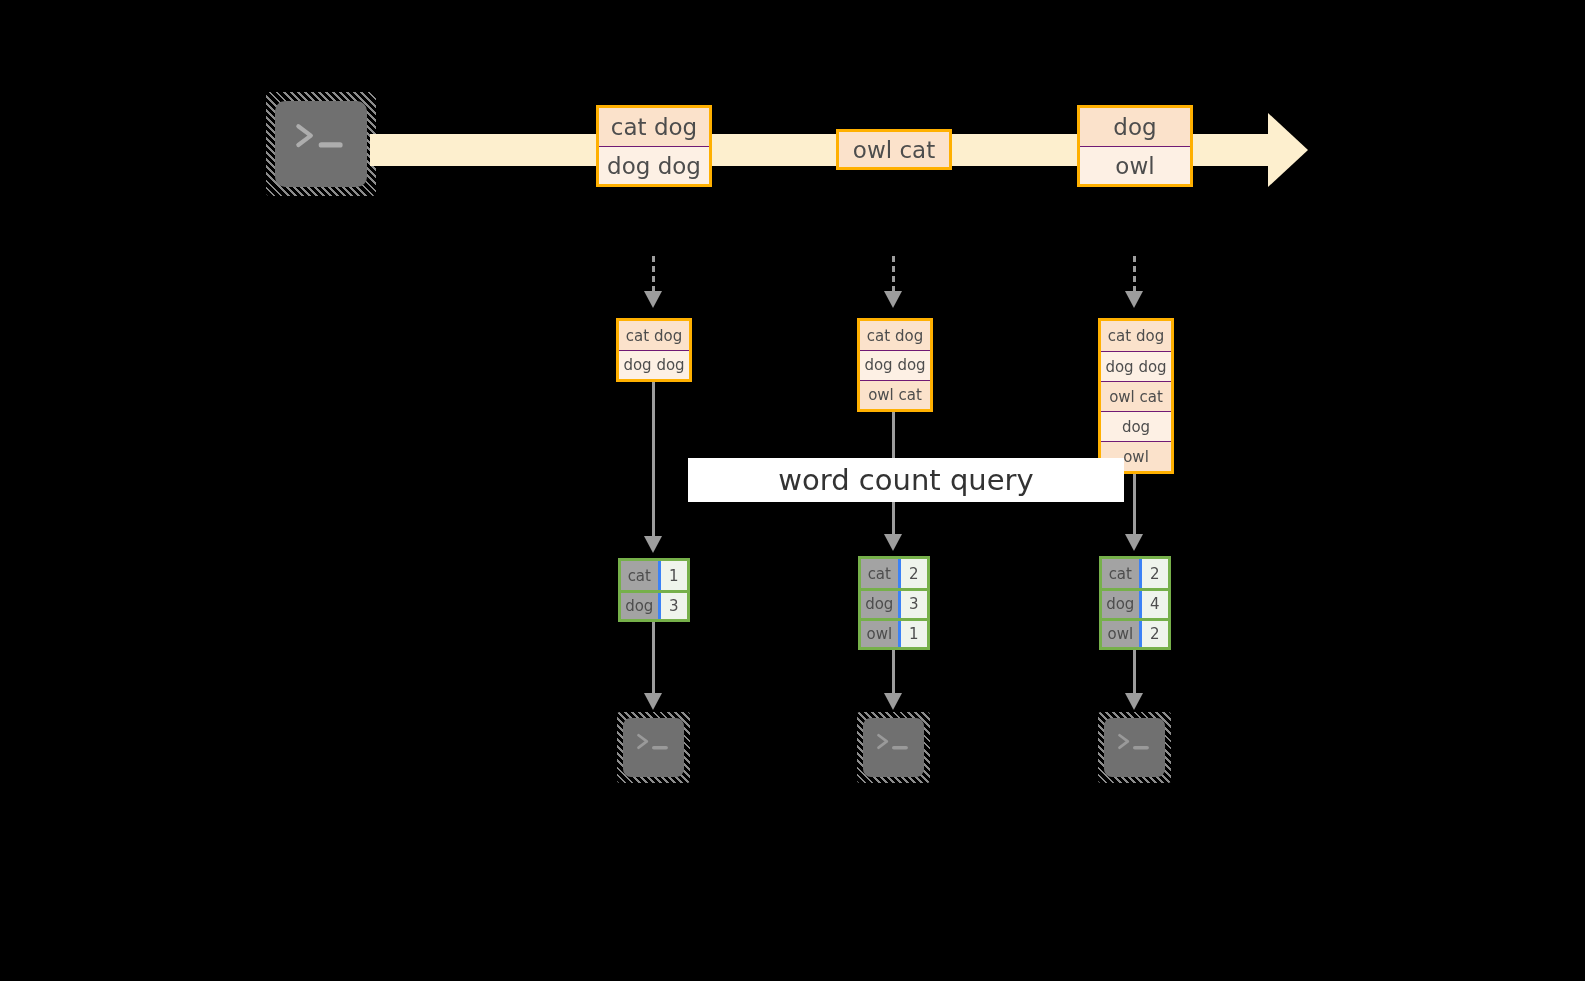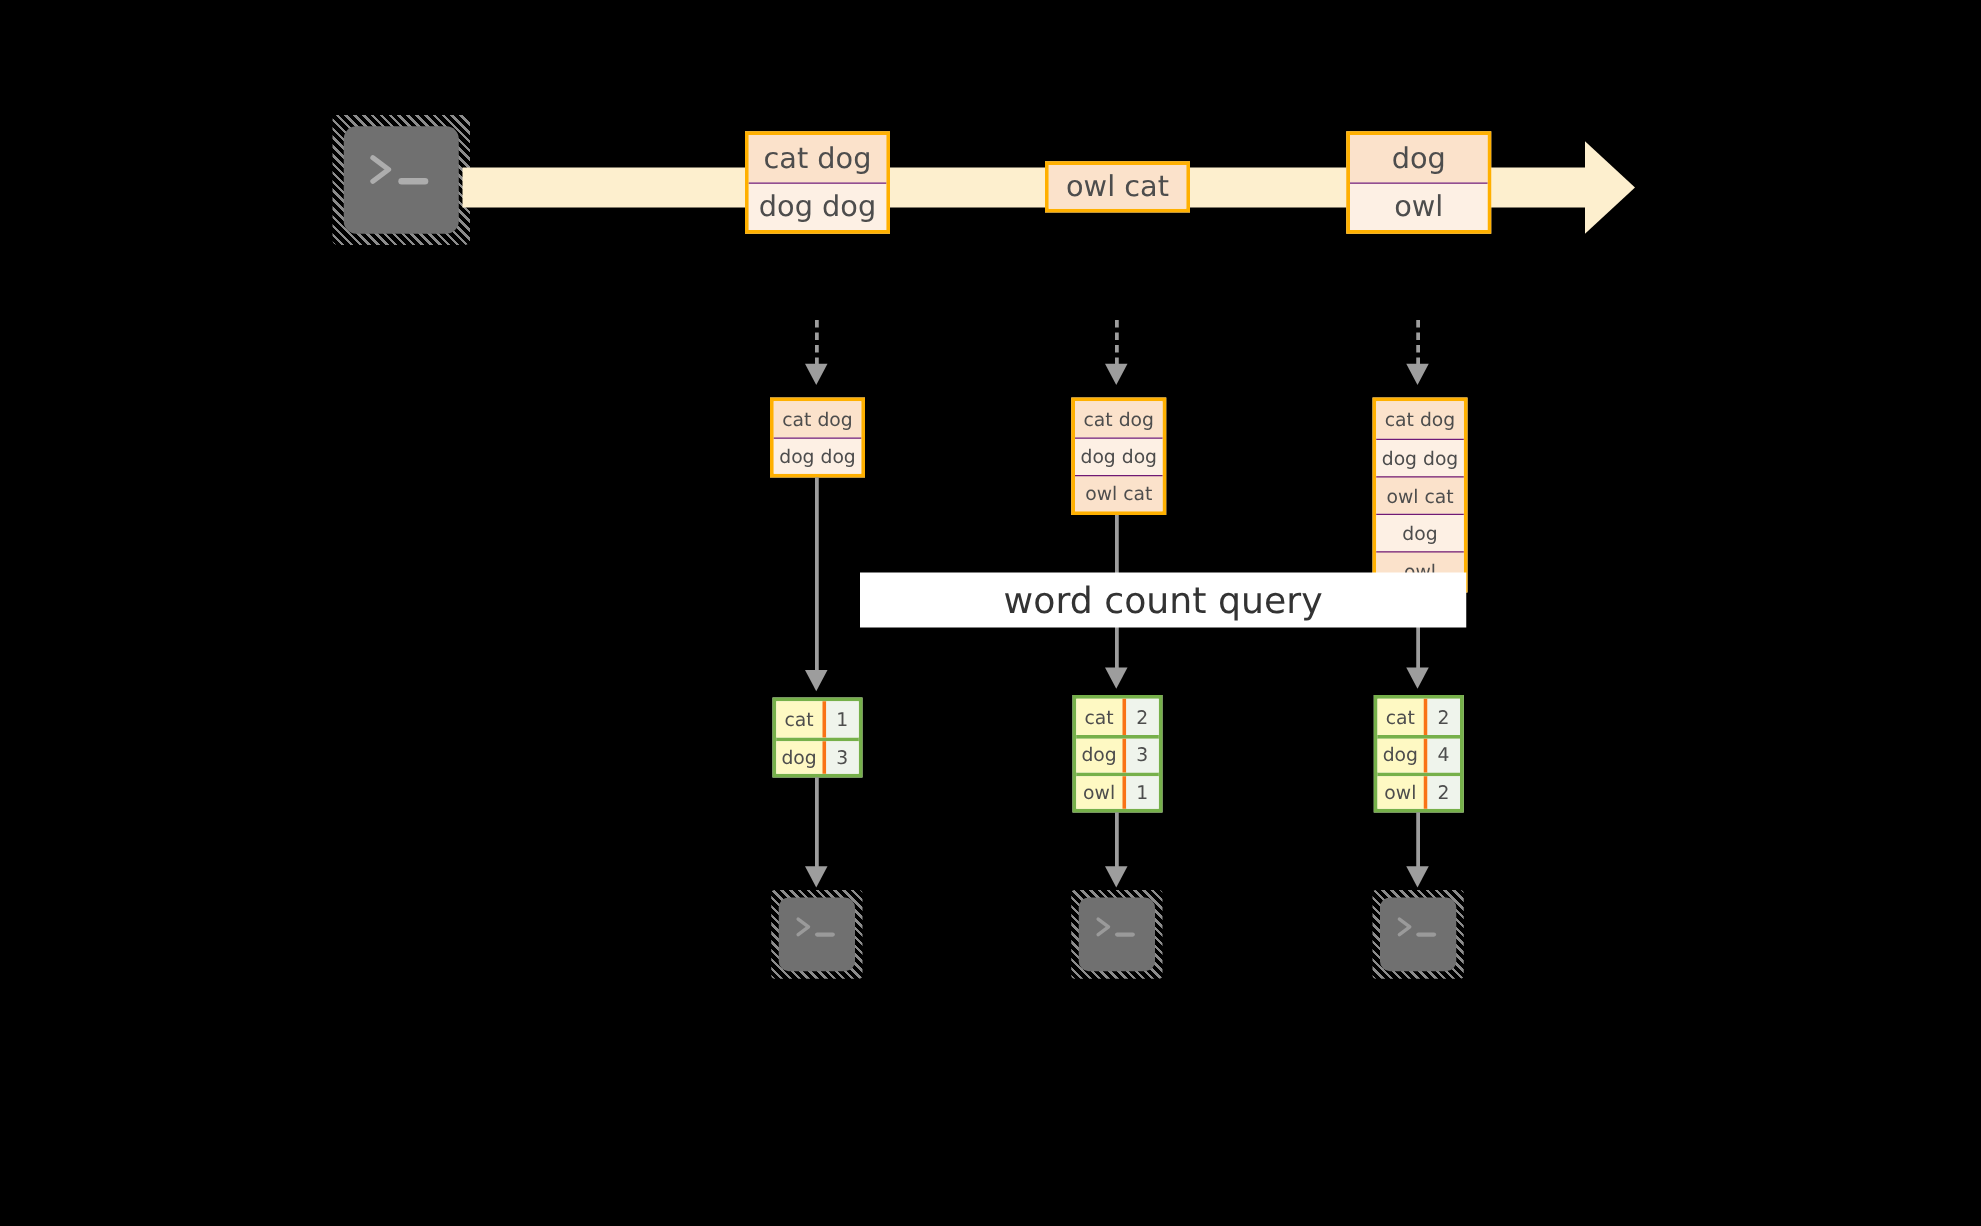--- a/index.html
+++ b/index.html
@@ -85,24 +85,24 @@
     border: 3px solid #76B04A;
     background: #EFF4EC;
   }
   .tbl-row {
     display: flex;
     box-sizing: border-box;
   }
   .tbl-row + .tbl-row { border-top: 3px solid #76B04A; }
   .tbl-key {
     box-sizing: border-box;
-    background: #fef9c3;
+    background: #a3a3a3;
     display: flex; align-items: center; justify-content: center;
     color: #4d4d4d;
-    border-right: 3px solid #f97316;
+    border-right: 3px solid #3b82f6;
   }
   .tbl-val {
     box-sizing: border-box;
     background: #EFF4EC;
     display: flex; align-items: center; justify-content: center;
     color: #4d4d4d;
   }
 
   
   .vline {
@@ -272,15 +272,15 @@
 
   <div class="term small" style="left:1098px; top:712px; width:73px; height:71px;">
     <div class="term-inner">
       <svg class="term-glyph" viewBox="0 0 60 30">
         <polyline points="8,5 20,14 8,23" fill="none" stroke="#9a9a9a" stroke-width="4" stroke-linecap="round" stroke-linejoin="round"></polyline>
         <line x1="30" y1="23" x2="48" y2="23" stroke="#9a9a9a" stroke-width="5" stroke-linecap="round"></line>
       </svg>
     </div>
   </div>
 
-  <div class="banner" style="left:688px; top:458px; width:485px; height:44px; font-size:29px;">word count query</div>
+  <div class="banner" style="left:688px; top:458px; width:436px; height:44px; font-size:29px;">word count query</div>
 
 </div>
 
 </body></html>

